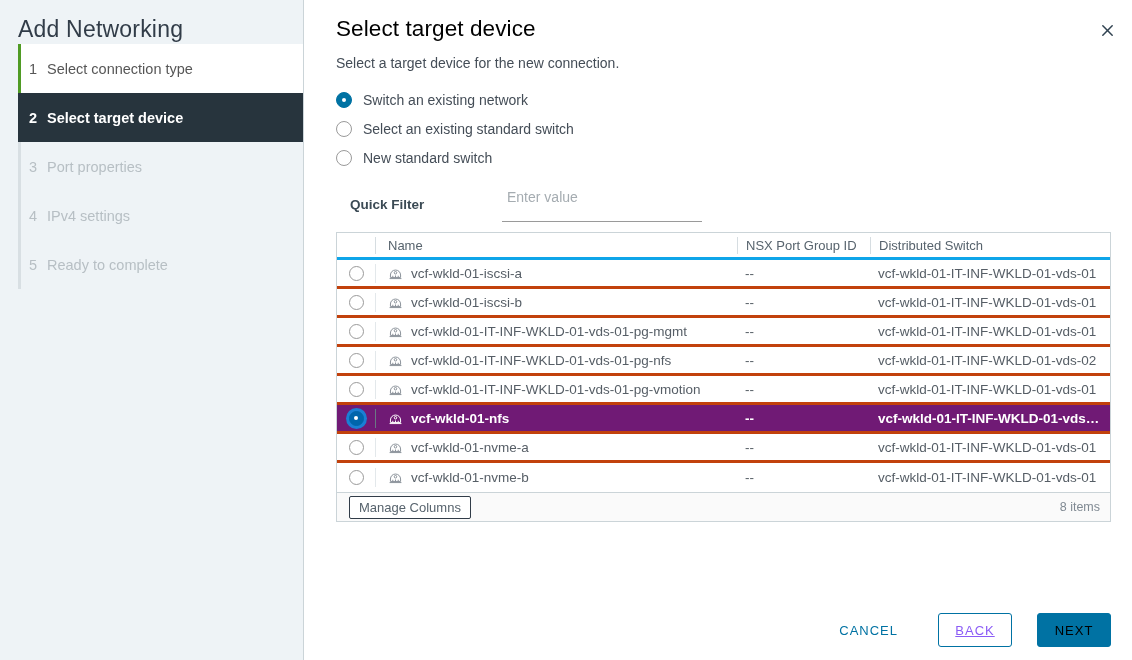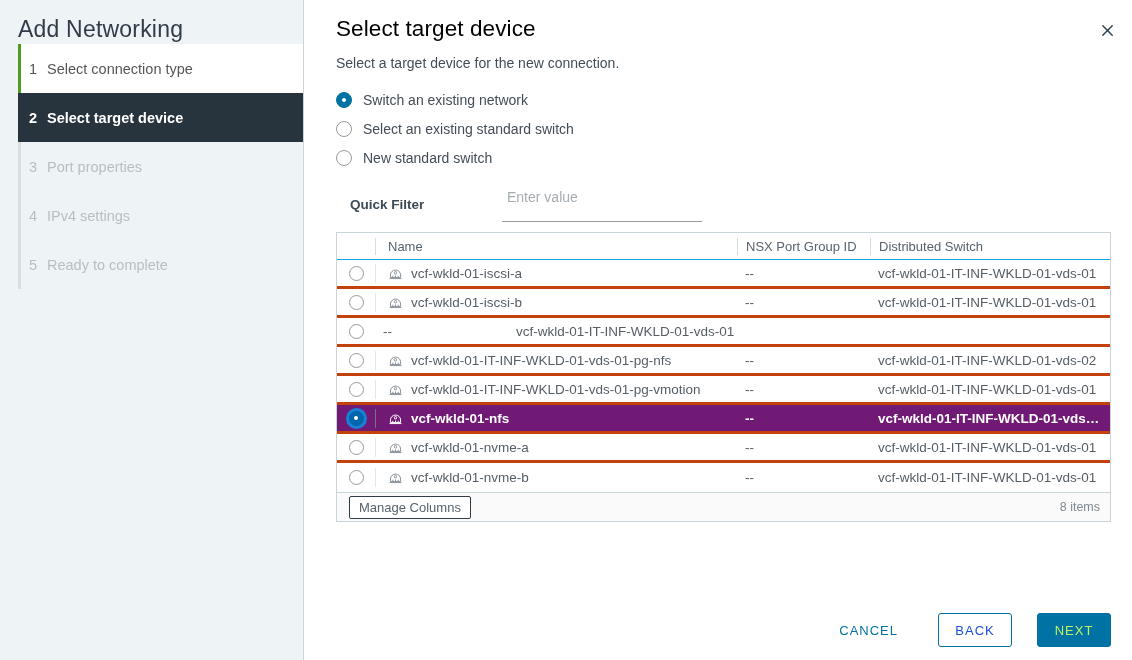--- a/index.html
+++ b/index.html
@@ -176,21 +176,21 @@
     width: 775px;
     border: 1px solid #cbd4d8;
     background: #fff;
     font-size: 13.5px;
   }
 
   .dg-header {
     display: flex;
     align-items: center;
     height: 27px;
-    border-bottom: 1px solid #0ea5e9;
+    border-bottom: 3px solid #0ea5e9;
     color: #57636d;
     font-size: 13px;
   }
   .dg-header .th { padding: 0 8px; position: relative; }
 
   .col-radio  { width: 38px; flex: 0 0 38px; }
   .col-name   { flex: 1 1 auto; padding-left: 12px !important; }
   .col-nsx    { width: 133px; flex: 0 0 133px; }
   .col-dvs    { width: 240px; flex: 0 0 240px; }
 
@@ -299,26 +299,27 @@
     padding: 0 14px;
   }
   .btn-link {
     background: transparent;
     border: 1px solid transparent;
     color: #0072a3;
   }
   .btn-outline {
     background: #ffffff;
     border: 1px solid #0072a3;
-    color: #1d4ed8;
+    color: #8b5cf6;
+    text-decoration: underline;
   }
   .btn-primary {
     background: #0072a3;
     border: 1px solid #0072a3;
-    color: #bef264;
+    color: #000000;
   }
 </style>
 </head>
 <body>
 
 <div class="wizard">
 
   <aside class="sidebar">
     <h1 class="wizard-title">Add Networking</h1>
     <ul class="steps" id="step-list">
@@ -431,20 +432,33 @@
               <span class="cell-text">--</span>
             </div>
             <div class="cell col-dvs">
               <span class="cell-text">vcf-wkld-01-IT-INF-WKLD-01-vds-01</span>
             </div>
           </div>
           <div class="dg-row">
             <div class="cell col-radio">
               <span class="row-radio"></span>
             </div>
+            <div class="cell col-name">
+              <span class="net-icon">
+                <svg viewBox="0 0 16 16" fill="none" stroke="currentColor" stroke-width="1.05">
+                  <path d="M2.6 12.2 V9.6 C2.6 6.6 5 4.3 8 4.3 C11 4.3 13.4 6.6 13.4 9.6 V12.2 Z"></path>
+                  <circle cx="8" cy="7.2" r="1.35"></circle>
+                  <line x1="5.1" y1="12.2" x2="5.1" y2="10.4"></line>
+                  <line x1="8" y1="12.2" x2="8" y2="10.1"></line>
+                  <line x1="10.9" y1="12.2" x2="10.9" y2="10.4"></line>
+                  <line x1="1.7" y1="13.4" x2="14.3" y2="13.4"></line>
+                </svg>
+              </span>
+              <span class="cell-text">vcf-wkld-01-IT-INF-WKLD-01-vds-01-pg-mgmt</span>
+            </div>
             <div class="cell col-nsx">
               <span class="cell-text">--</span>
             </div>
             <div class="cell col-dvs">
               <span class="cell-text">vcf-wkld-01-IT-INF-WKLD-01-vds-01</span>
             </div>
           </div>
           <div class="dg-row">
             <div class="cell col-radio">
               <span class="row-radio"></span>

